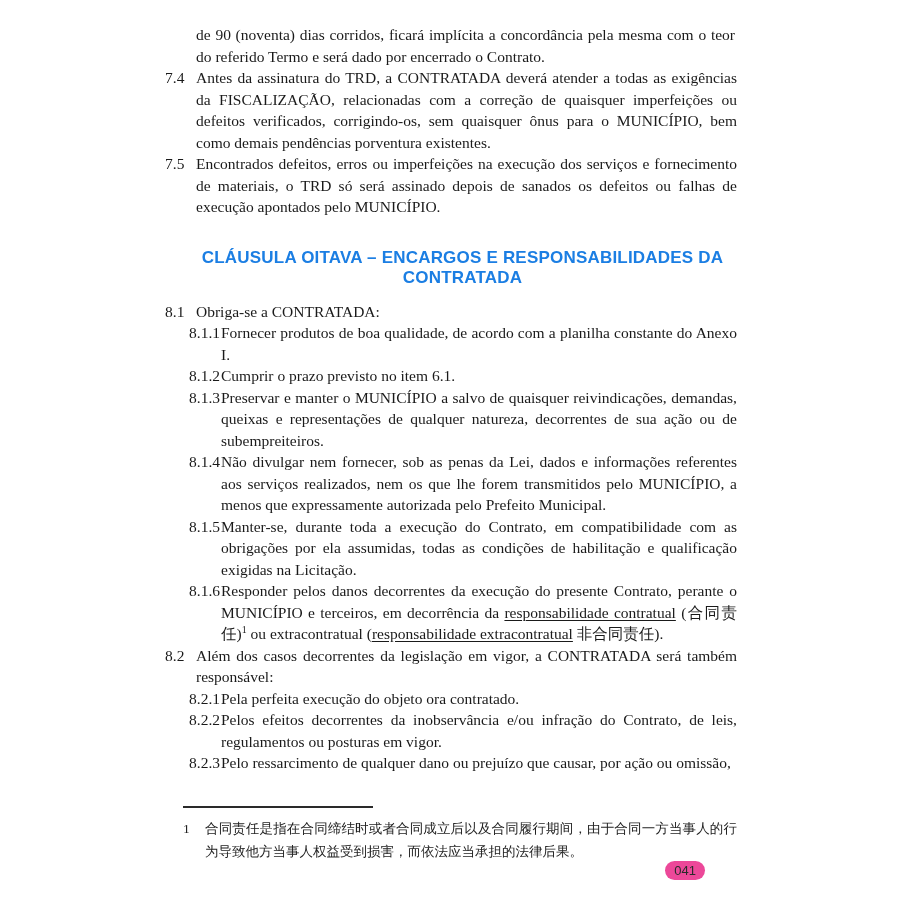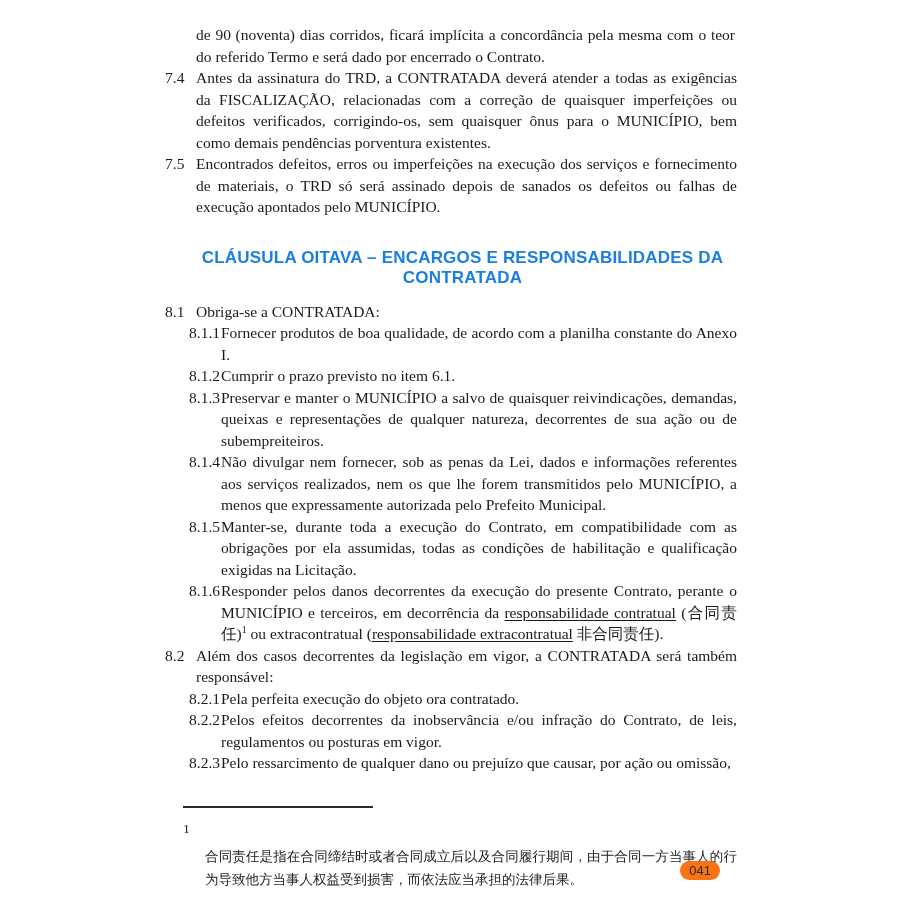--- a/index.html
+++ b/index.html
@@ -50,28 +50,28 @@
     margin:0 0 9px 18px;
   }
   .footnote{
     display:flex;
     margin-left:18px;
     font-size:13.5px;
     line-height:23px;
     color:#222;
   }
   .footnote .fn-num{flex:0 0 22px;}
-  .footnote .fn-txt{flex:1;text-align:justify;margin-top:28px;}
+  .footnote .fn-txt{flex:1;text-align:justify;}
   .page-number{
     position:absolute;
-    top:861px;right:180px;
+    top:861px;right:195px;
     font-family:"Liberation Sans","DejaVu Sans",sans-serif;
     font-size:13px;
     color:#2b2b2b;
-    background:#f97316;
+    background:#ec4899;
     border-radius:12px;
     padding:2px 9px;
   }
 </style>
 </head>
 <body>
 
 <div class="page">
   <div class="content">
 

